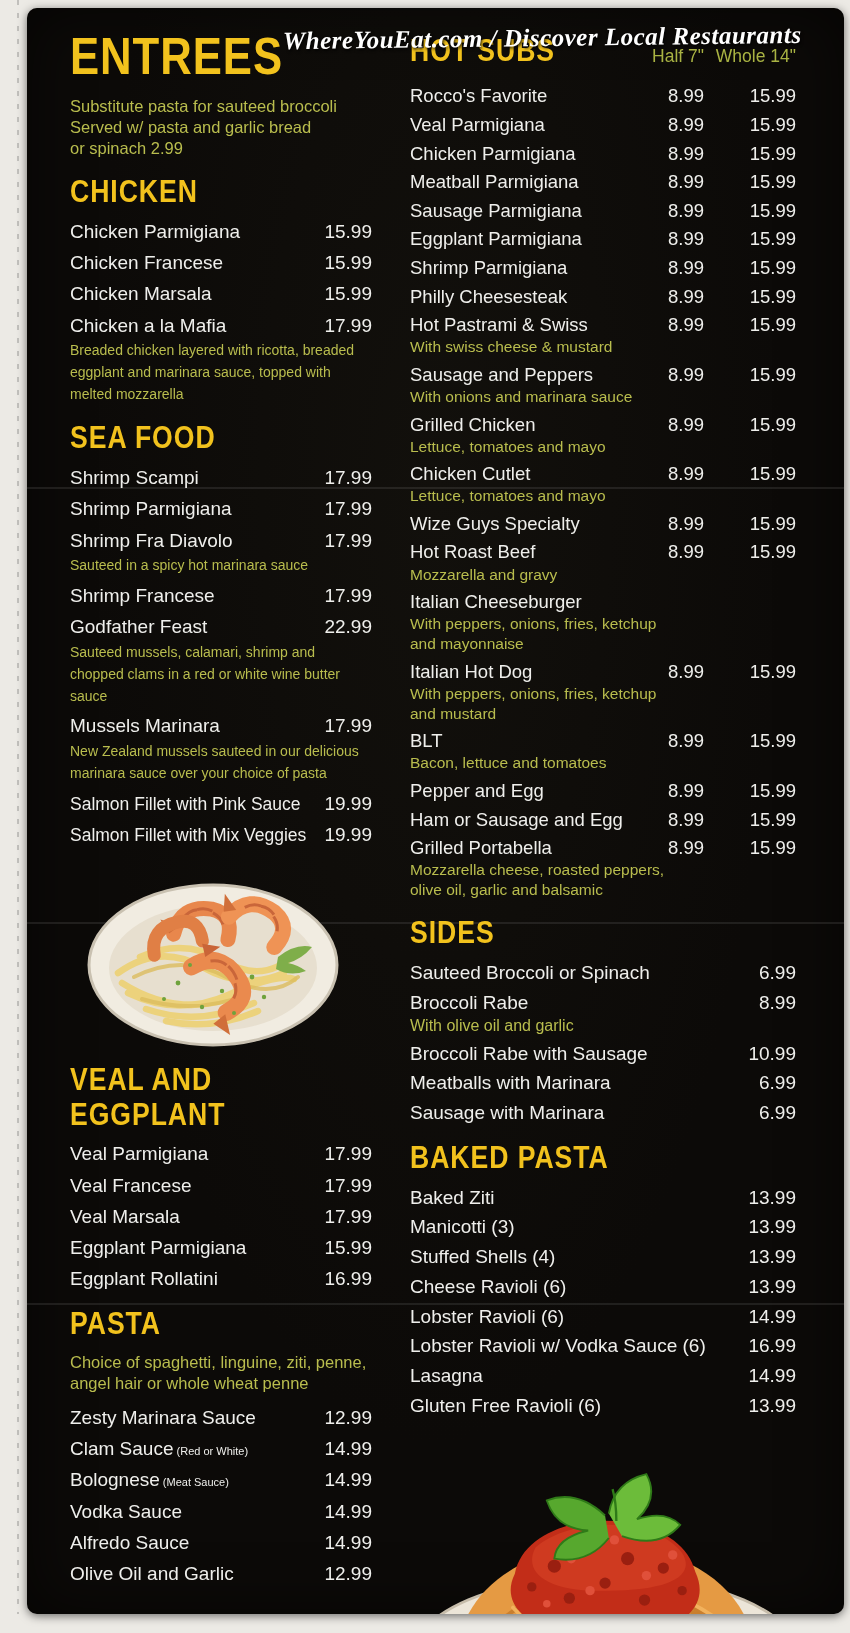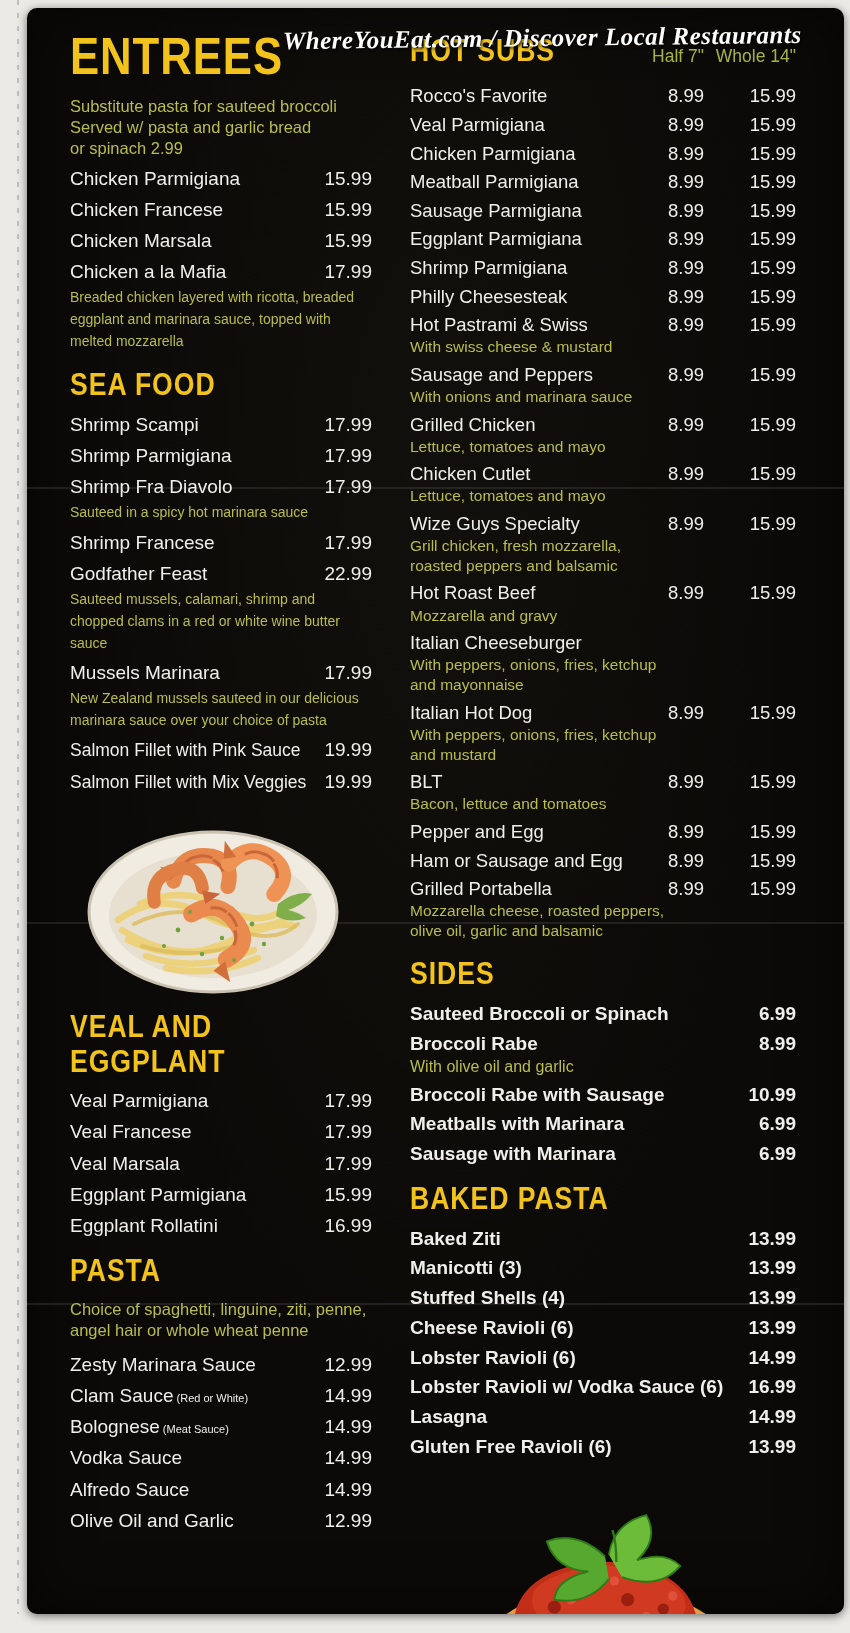--- a/index.html
+++ b/index.html
@@ -50,21 +50,21 @@
   .item-desc{color:#b9bd4e;font-size:14px;line-height:22px;margin-top:2px;max-width:295px;}
 
   .hotsubs-head{display:grid;grid-template-columns:1fr 64px 92px;align-items:baseline;}
   .colhdr{color:#a9b343;font-size:17.5px;text-align:right;white-space:nowrap;}
   .sub-row{display:grid;grid-template-columns:1fr 64px 92px;align-items:baseline;
     color:#efefec;font-size:18.5px;line-height:1.25;margin-top:5.5px;}
   .sub-row .p{text-align:right;white-space:nowrap;}
   .sub-desc{color:#b9bd4e;font-size:15.5px;line-height:20px;margin-top:1px;max-width:262px;}
 
   .plain-row{display:flex;justify-content:space-between;align-items:baseline;
-    color:#efefec;font-size:19px;line-height:1.25;margin-top:6px;font-weight:bold;}
+    color:#efefec;font-size:19px;line-height:1.25;margin-top:6px;}
   .plain-desc{color:#b9bd4e;font-size:16px;line-height:20px;margin-top:1px;max-width:262px;}
 
   .food-img{display:block;}
   .img-shrimp{margin:18px 0 2px 12px;}
   .img-spaghetti{margin:2px 0 0 -6px;}
 </style>
 </head>
 <body>
 
 <div class="page">
@@ -76,20 +76,21 @@
     <div class="scanline" style="top:1295px"></div>
 
     <div class="col col-left">
       <div class="hdr hdr-xl"><span class="hdr-t">ENTREES</span></div>
       <div id="entrees-note" class="entrees-note">
           <div class="note">Substitute pasta for sauteed broccoli</div>
           <div class="note">Served w/ pasta and garlic bread</div>
           <div class="note">or spinach  2.99</div>
         </div>
       <div id="left-a">
+          <div class="hdr hdr-lg"><span class="hdr-t">CHICKEN</span></div>
           <div class="item-row">
             <span class="item-name">Chicken Parmigiana</span>
             <span class="item-price">15.99</span>
           </div>
           <div class="item-row">
             <span class="item-name">Chicken Francese</span>
             <span class="item-price">15.99</span>
           </div>
           <div class="item-row">
             <span class="item-name">Chicken Marsala</span>
@@ -307,21 +308,20 @@
             <span class="n">Chicken Cutlet</span>
             <span class="p">8.99</span>
             <span class="p">15.99</span>
           </div>
           <div class="sub-desc">Lettuce, tomatoes and mayo</div>
           <div class="sub-row">
             <span class="n">Wize Guys Specialty</span>
             <span class="p">8.99</span>
             <span class="p">15.99</span>
           </div>
-          <div class="sub-desc">Grill chicken, fresh mozzarella, roasted peppers and balsamic</div>
           <div class="sub-row">
             <span class="n">Hot Roast Beef</span>
             <span class="p">8.99</span>
             <span class="p">15.99</span>
           </div>
           <div class="sub-desc">Mozzarella and gravy</div>
           <div class="sub-row">
             <span class="n">Italian Cheeseburger</span>
             <span class="p"></span>
             <span class="p"></span>

